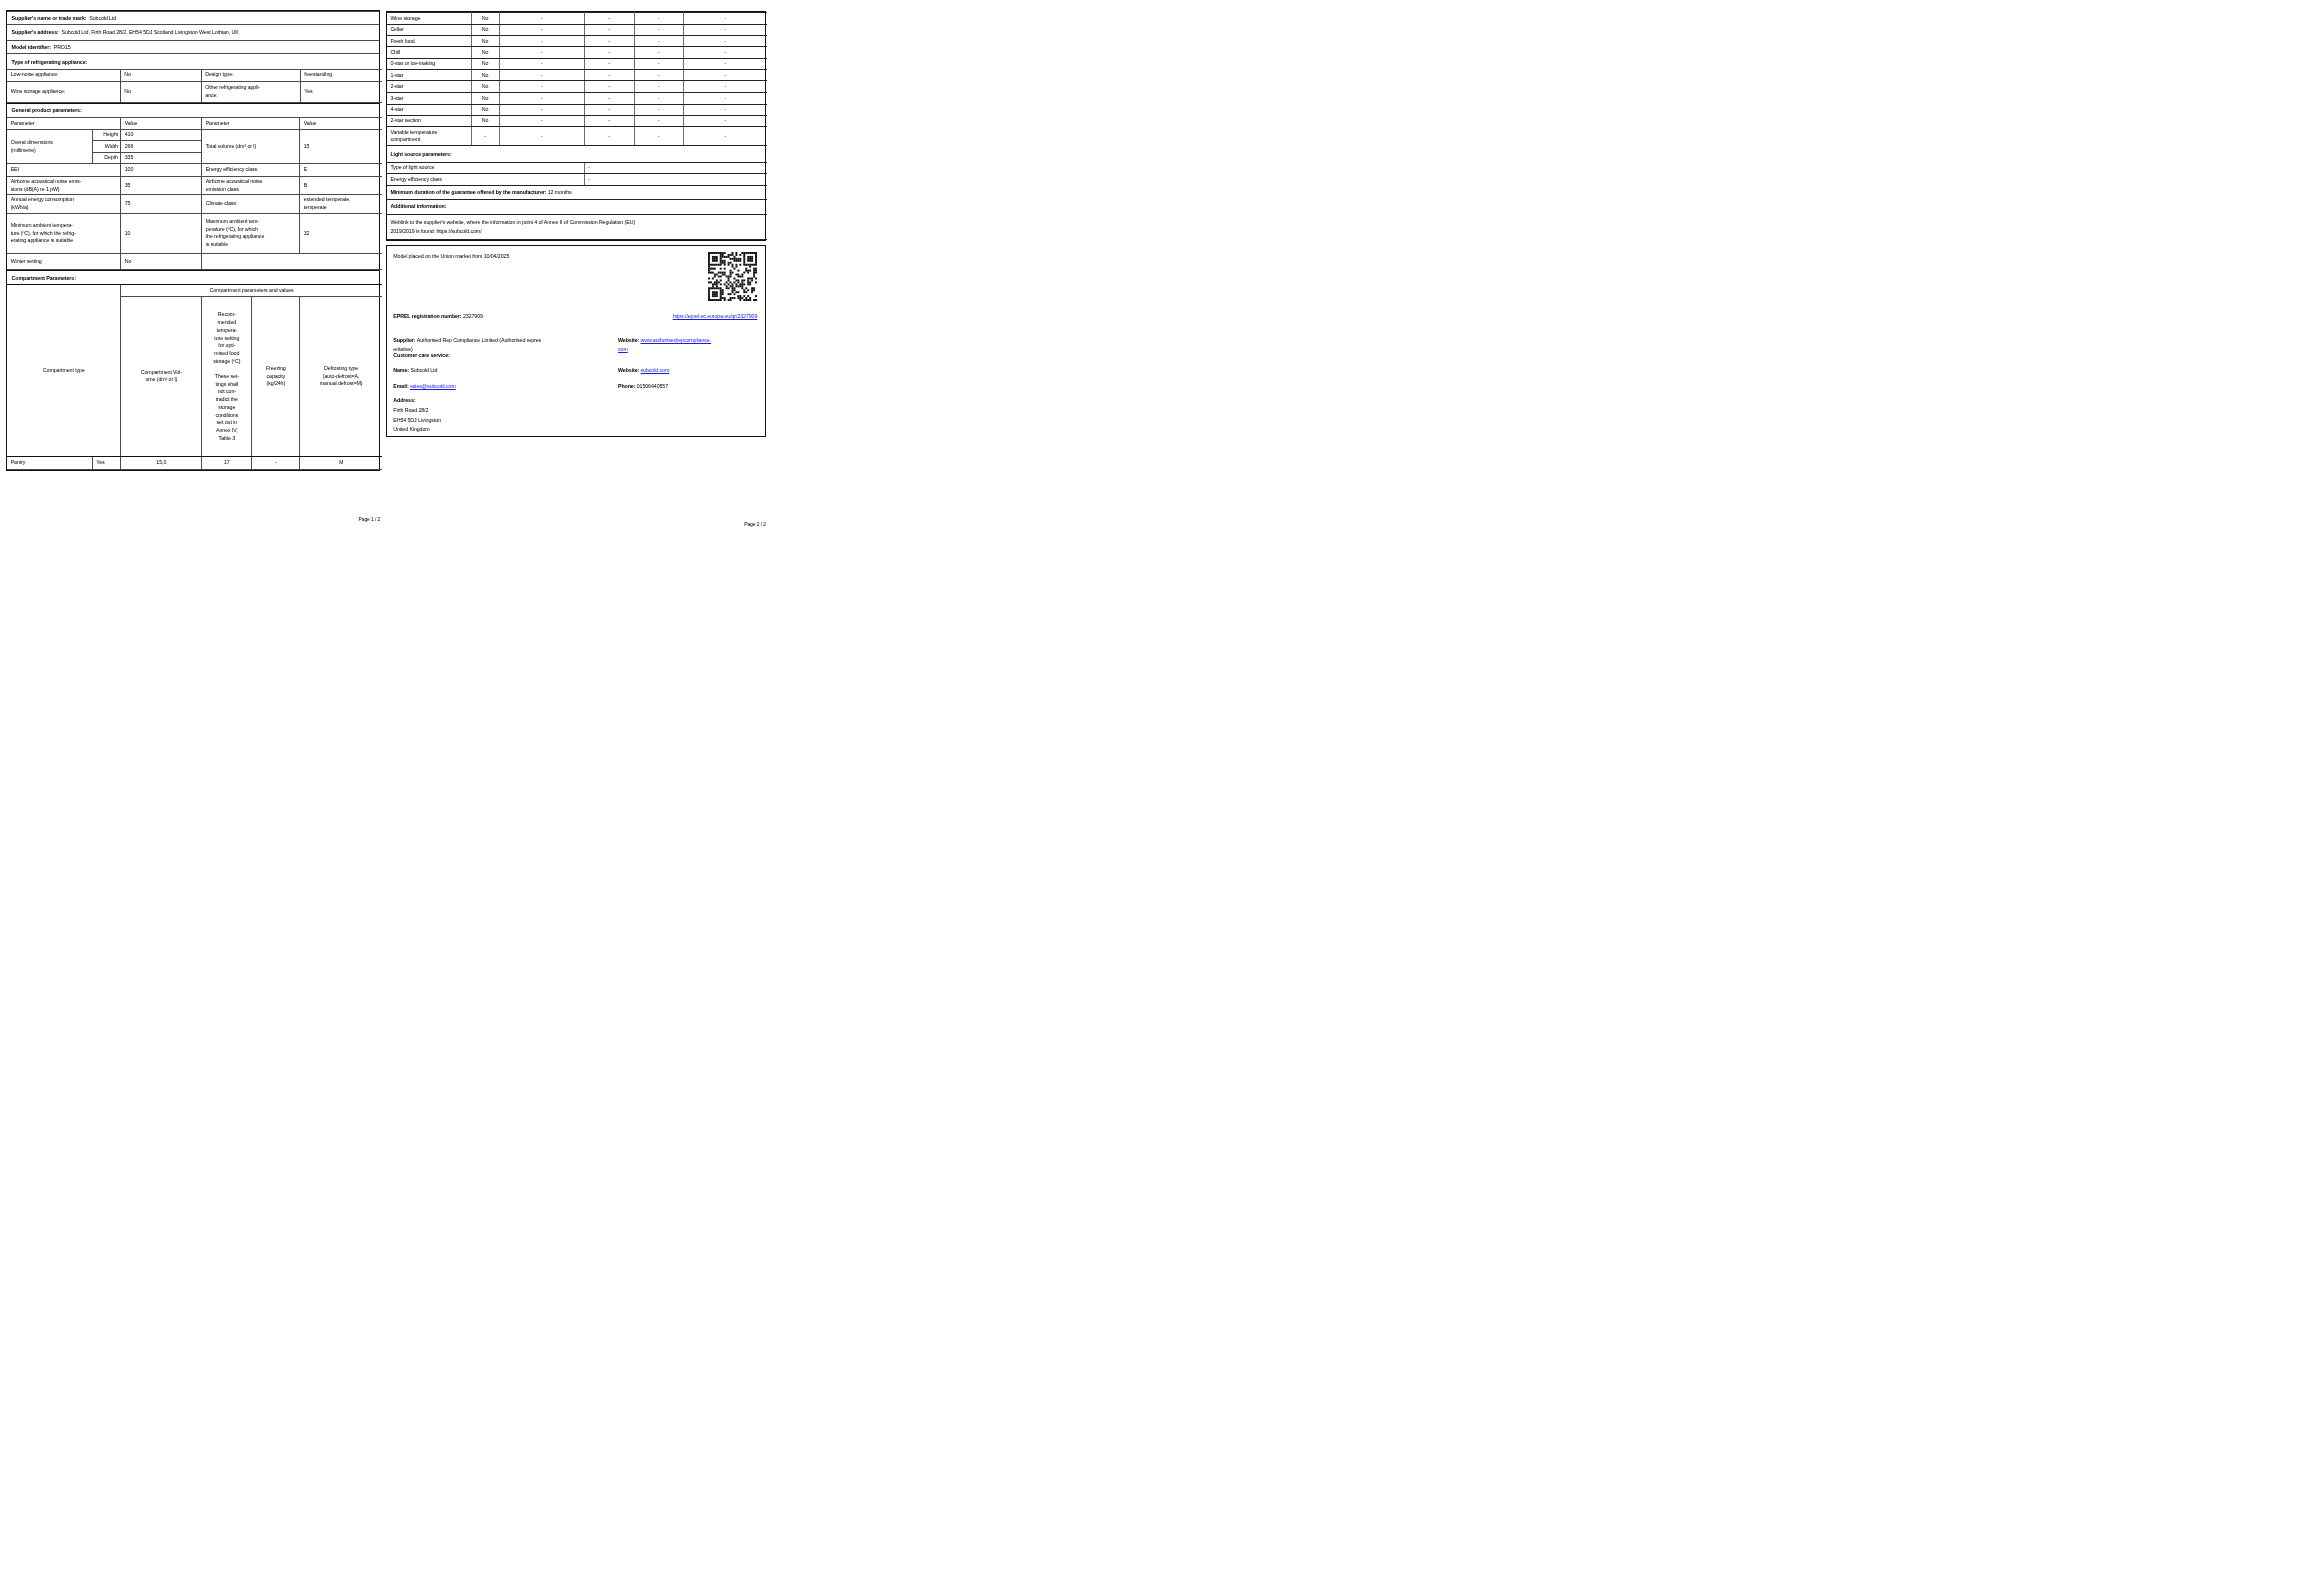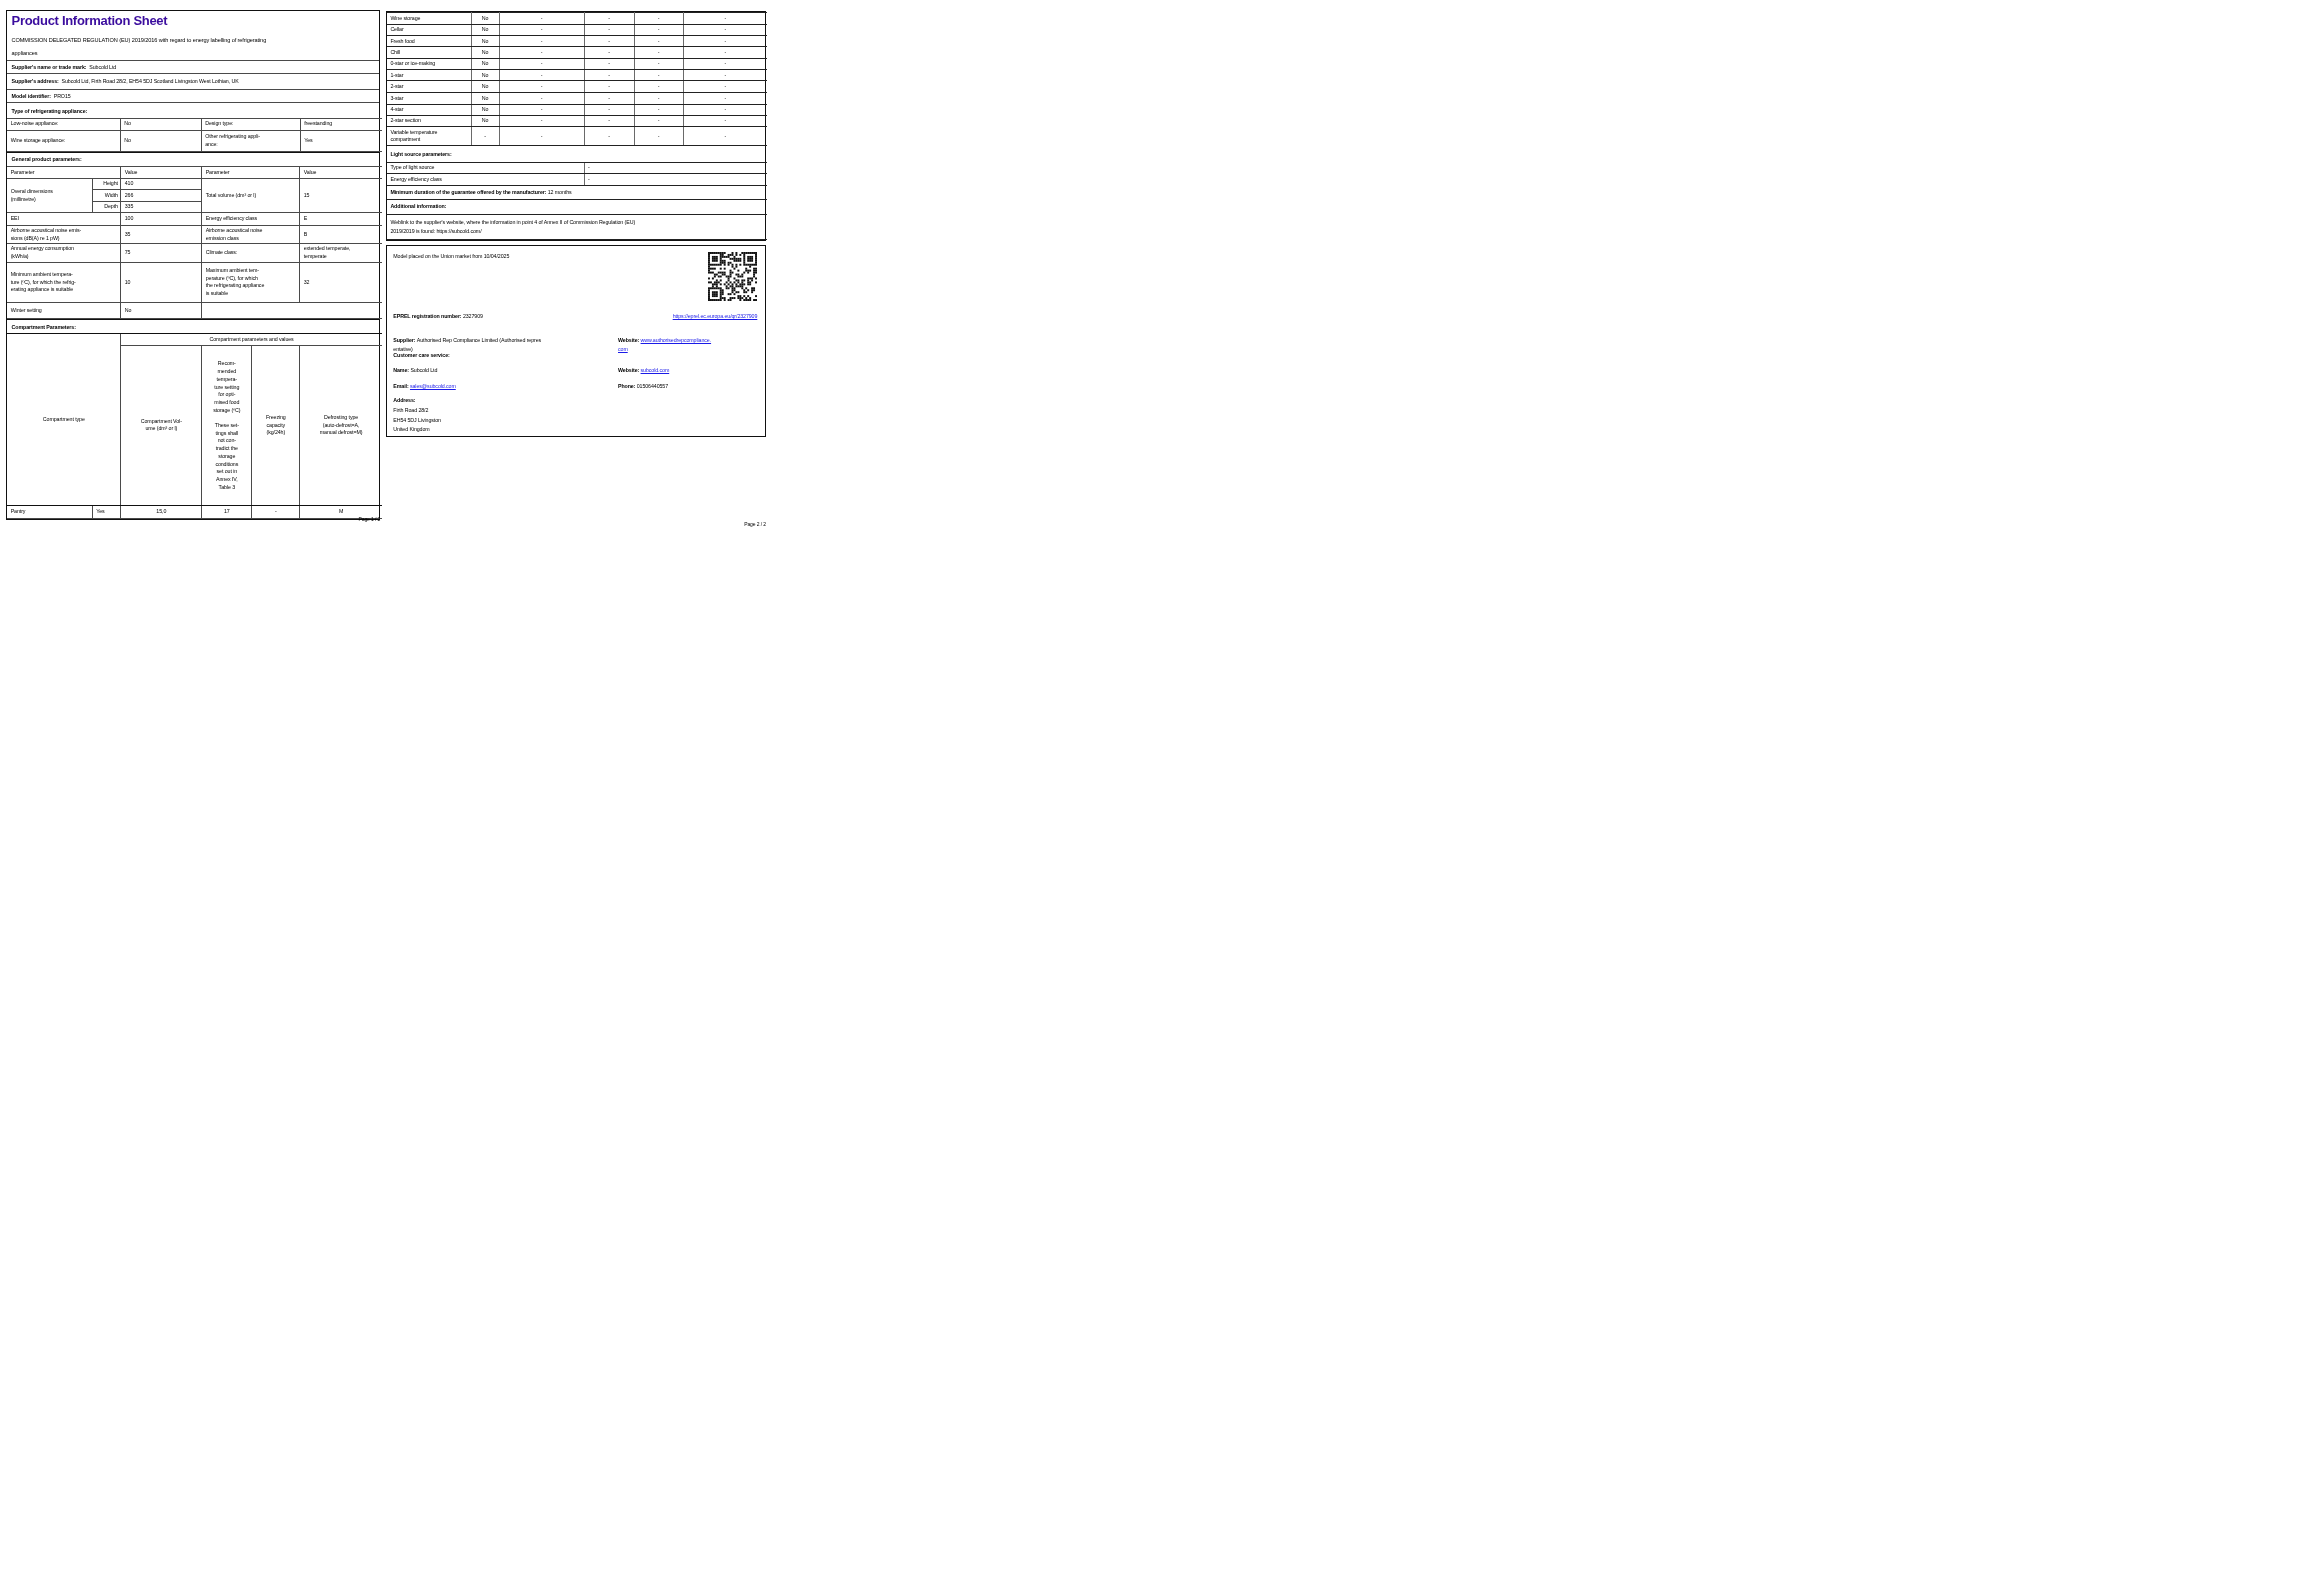--- a/index.html
+++ b/index.html
@@ -54,24 +54,20 @@
   .qr{position:absolute;right:7.7px;top:6.3px;width:49px;height:49px;}
   .footer{position:absolute;font-size:5px;color:#000;}
   .f1{top:516px;left:6.3px;width:374px;text-align:right;}
   .f2{top:521px;left:386px;width:380px;text-align:right;}
 </style>
 </head>
 <body>
 
 <div class="page1">
 
-  <div class="titleblock">
-    <div class="doc-title">Product Information Sheet</div>
-    <div class="doc-subtitle">COMMISSION DELEGATED REGULATION (EU) 2019/2016 with regard to energy labelling of refrigerating appliances</div>
-  </div>
 
   <div class="hrow r-name">
     <span class="lbl">Supplier's name or trade mark:</span>
     <span>Subcold Ltd</span>
   </div>
 
   <div class="hrow r-addr">
     <span class="lbl">Supplier's address:</span>
     <span>Subcold Ltd, Firth Road 28/2, EH54 5DJ Scotland Livingston West Lothian, UK</span>
   </div>

